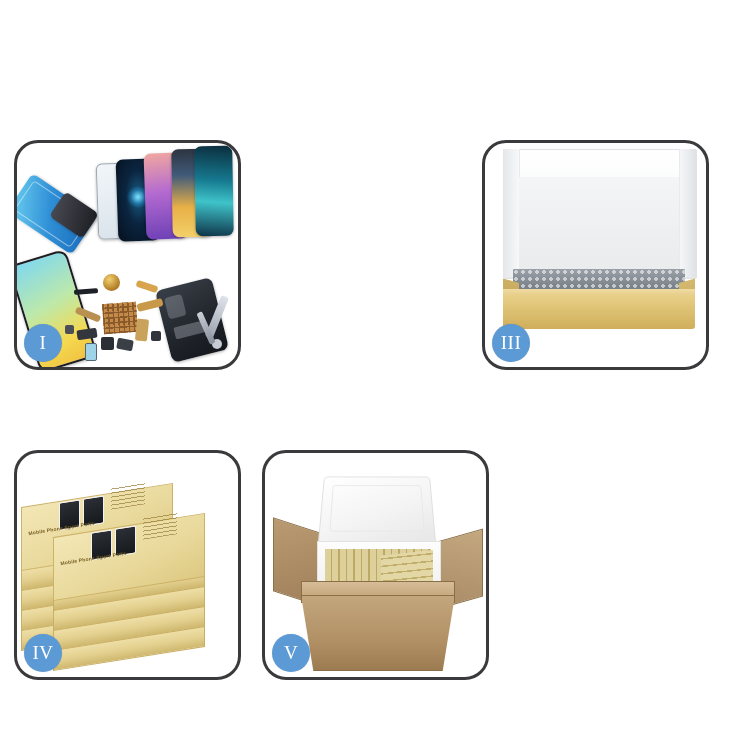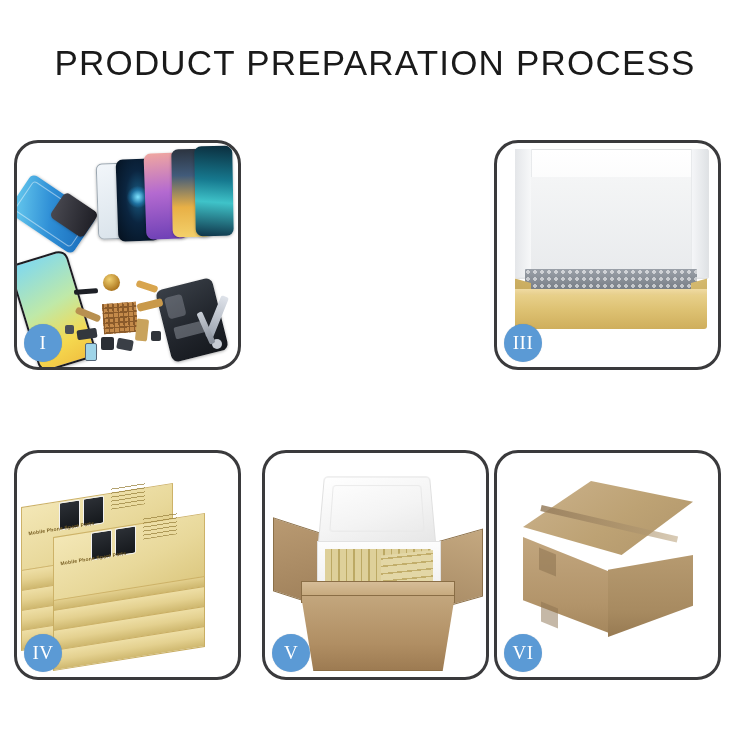--- a/index.html
+++ b/index.html
@@ -56,21 +56,21 @@
     width: 227px;
     height: 230px;
     border: 3px solid #3a3a3c;
     border-radius: 24px;
     background: #ffffff;
     box-sizing: border-box;
     overflow: hidden;
   }
   .p-c0 { left: 0px; }
   .p-c1 { left: 248px; }
-  .p-c2 { left: 480px; }
+  .p-c2 { left: 468px; }
   .p-r0 { top: 0px; }
   .p-r1 { top: 310px; }
 
   .scene {
     position: absolute;
     inset: 0;
     overflow: hidden;
     border-radius: 21px;
   }
 
@@ -463,21 +463,20 @@
     position:absolute; left:44px; top:152px;
     width:17px; height:20px;
     background: rgba(140,114,80,.5);
     transform: skewY(22deg);
   }
 </style>
 </head>
 <body>
 
 <div class="header">
-  <h1 class="title">PRODUCT PREPARATION PROCESS</h1>
 </div>
 
 <div class="grid">
 
   <div class="panel p-c0 p-r0">
     <div class="scene">
       <div class="ph ph-blue"></div>
       <div class="ph ph-blue2"></div>
       <div class="ph ph-glass"></div>
       <div class="ph ph-dark"></div>
@@ -555,25 +554,14 @@
       <div class="v-foam-lid"></div>
       <div class="v-foam-box"></div>
       <div class="v-contents"></div>
       <div class="v-contents2"></div>
       <div class="v-body-top"></div>
       <div class="v-body-front"></div>
     </div>
     <div class="badge">V</div>
   </div>
 
-  <div class="panel p-c2 p-r1">
-    <div class="scene">
-      <div class="c6-top"></div>
-      <div class="c6-seam"></div>
-      <div class="c6-left"></div>
-      <div class="c6-right"></div>
-      <div class="c6-tape1"></div>
-      <div class="c6-tape2"></div>
-    </div>
-    <div class="badge">VI</div>
-  </div>
 
 </div>
 
 </body></html>

